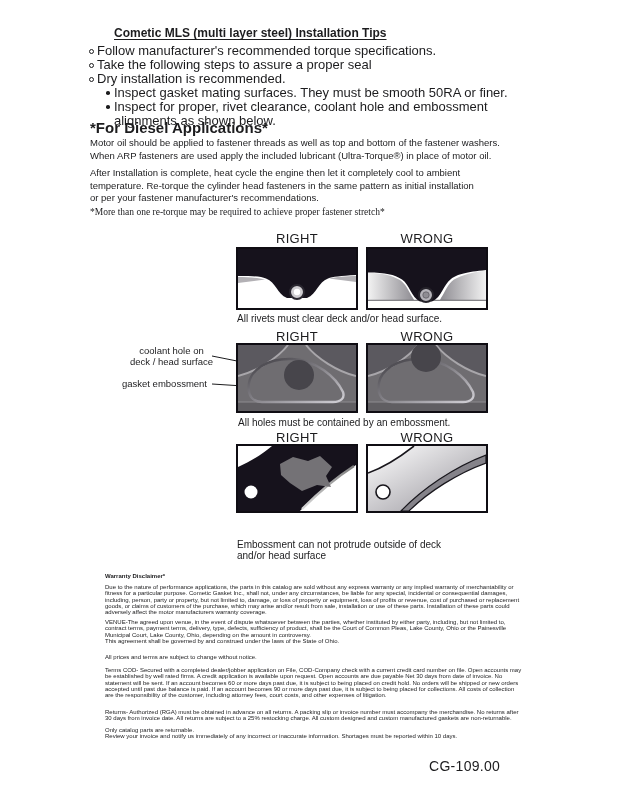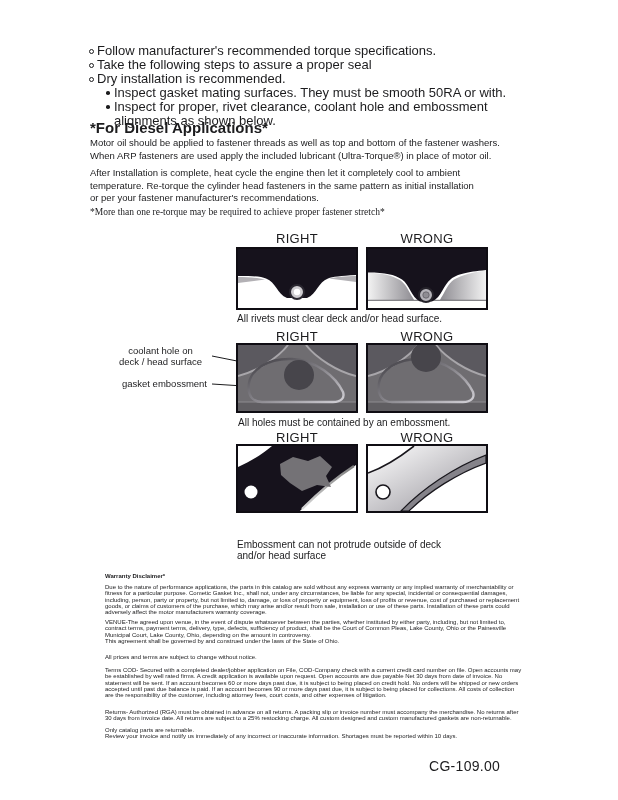--- a/index.html
+++ b/index.html
@@ -21,26 +21,27 @@
   .annot{font-size:9.5px;line-height:11px;text-align:center;white-space:pre-line;}
   .smallhead{font-weight:bold;font-size:6px;}
   .small{font-size:6px;line-height:6.3px;white-space:pre-line;}
   .code{font-size:14px;letter-spacing:.3px;margin-left:44px;}
 </style>
 </head>
 <body>
 
 <div class="page">
 
+  <div class="abs title" style="left:114px;top:26px;">Cometic MLS (multi layer steel) Installation Tips</div>
 
   <div class="abs tips" style="left:89px;top:44px;width:440px;">
     <div class="tip"><span class="ob"></span><span>Follow manufacturer's recommended torque specifications.</span></div>
     <div class="tip"><span class="ob"></span><span>Take the following steps to assure a proper seal</span></div>
     <div class="tip"><span class="ob"></span><span>Dry installation is recommended.</span></div>
-    <div class="subtip"><span class="fb"></span><span>Inspect gasket mating surfaces.  They must be smooth 50RA or with.</span></div>
+    <div class="subtip"><span class="fb"></span><span>Inspect gasket mating surfaces.  They must be smooth 50RA or finer.</span></div>
     <div class="subtip"><span class="fb"></span><span>Inspect for proper, rivet clearance, coolant hole and embossment alignments as shown below.</span></div>
   </div>
 
   <div class="abs h2" style="left:90px;top:119px;">*For Diesel Applications*</div>
   <div class="abs para" style="left:90px;top:167px;width:440px;">After Installation is complete, heat cycle the engine then let it completely cool to ambient
 temperature. Re-torque the cylinder head fasteners in the same pattern as initial installation
 or per your fastener manufacturer's recommendations.</div>
   <div class="abs para" style="left:90px;top:137px;width:440px;">Motor oil should be applied to fastener threads as well as top and bottom of the fastener washers.
 When ARP fasteners are used apply the included lubricant (Ultra-Torque®) in place of motor oil.</div>
   <div class="abs para" style="left:90px;top:206px;width:440px;font-family:Liberation Serif, serif;">*More than one re-torque may be required to achieve proper fastener stretch*</div>
@@ -77,21 +78,21 @@
       <circle cx="58" cy="46" r="7" style="fill:#b5b3b9;stroke:#26232b;stroke-width:2;"></circle>
       <circle cx="58" cy="46" r="3.2" style="fill:#8f8d93;stroke:#5a575f;stroke-width:.7;"></circle>
     </svg>
   </div>
 
   <div class="abs cap" style="left:237px;top:313px;">All rivets must clear deck and/or head surface.</div>
 
   <div class="abs figlabel" style="left:236px;top:329px;">RIGHT</div>
   <div class="abs figlabel" style="left:366px;top:329px;">WRONG</div>
 
-  <div class="abs annot" style="left:114px;top:345px;width:93px;text-align:center;">coolant hole on
+  <div class="abs annot" style="left:125px;top:345px;width:93px;text-align:center;">coolant hole on
 deck / head surface</div>
   <div class="abs annot" style="left:118px;top:378px;width:93px;">gasket embossment</div>
 
   <svg class="abs" style="left:209px;top:340px;" width="100" height="55" viewBox="0 0 100 55">
     <line x1="3" y1="16" x2="88" y2="33" style="stroke:#1c1c1e;stroke-width:1;"></line>
     <line x1="3" y1="44" x2="50" y2="47" style="stroke:#1c1c1e;stroke-width:1;"></line>
   </svg>
 
   <div class="panel" style="left:236px;top:343px;height:66px;">
     <svg viewBox="0 0 118 66">

